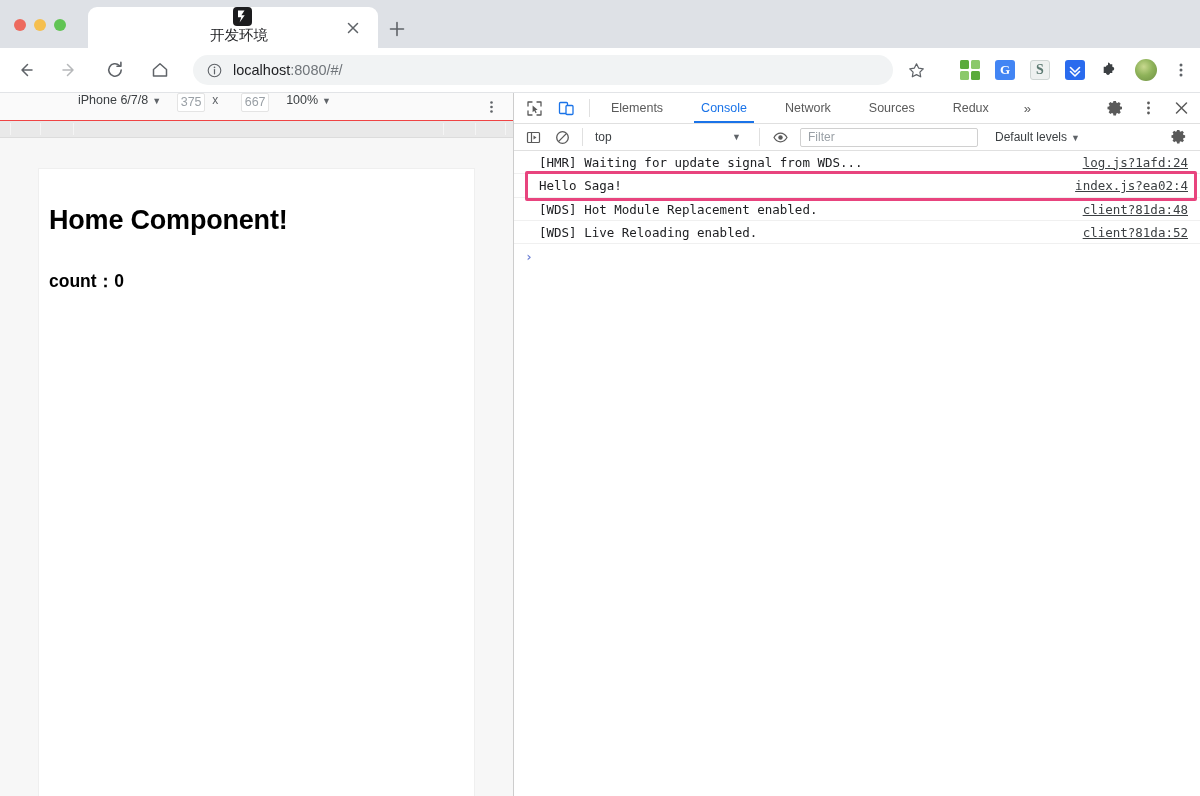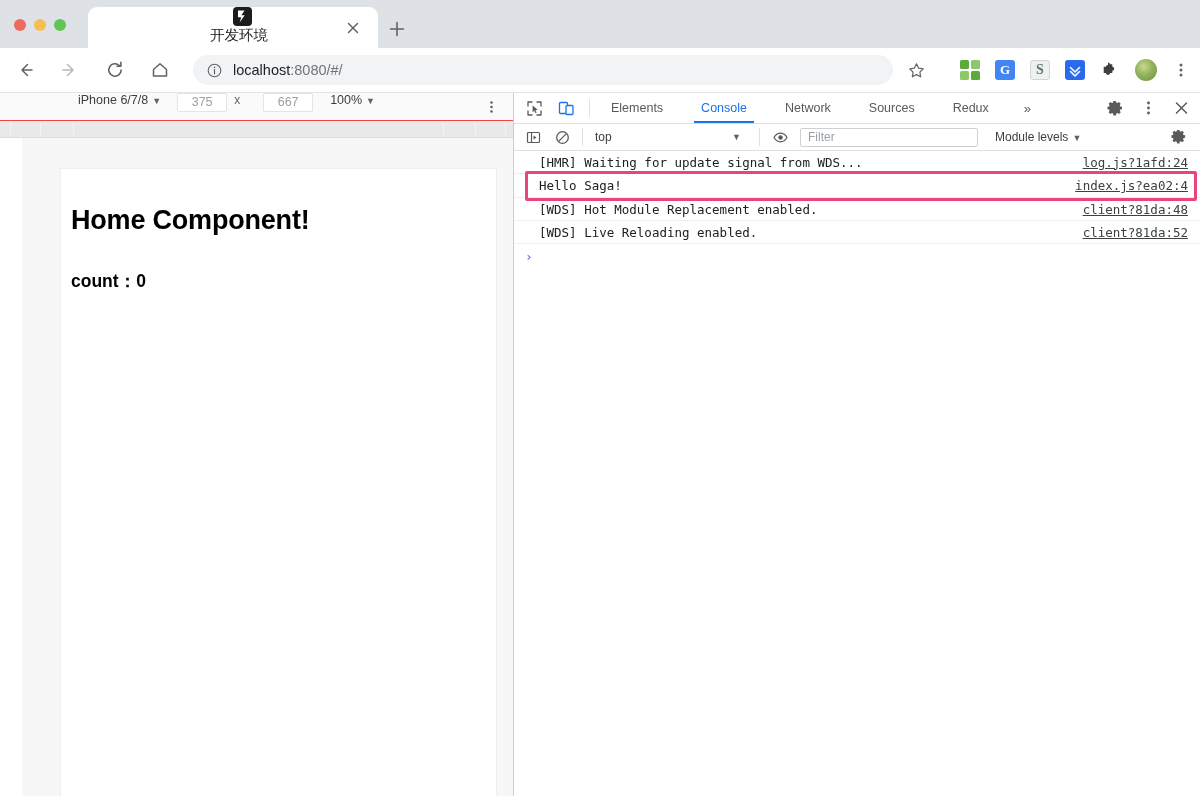--- a/index.html
+++ b/index.html
@@ -107,21 +107,21 @@
   .devtoolbar {
     position: absolute; left: 0; top: 93px; width: 513px; height: 28px;
     background: #fafafa; border-bottom: 1px solid #ef4444;
     display: flex; align-items: flex-start;
   }
   .dt-device {
     margin-left: 78px; font-size: 12.5px; color: #3c4043; white-space: nowrap;
   }
   .caret { font-size: 9px; color: #5f6368; margin-left: 4px; }
   .dt-dim {
-    margin-left: 16px; width: 50px; height: 19px;
+    margin-left: 16px; width: 28px; height: 19px;
     border: 1px solid #e4e4e4; border-radius: 2px; background: #fff;
     font-size: 12.5px; color: #9aa0a6; text-align: center; line-height: 17px;
   }
   .dt-x { margin: 0 7px; font-size: 12px; color: #5f6368; }
   .dt-zoom { margin-left: 17px; font-size: 12.5px; color: #3c4043; }
   .dt-kebab {
     position: absolute; right: 14px; top: 50%; transform: translateY(-50%);
     width: 15px; height: 15px; color: #5f6368;
   }
 
@@ -131,21 +131,20 @@
     background: #e9e9e9; border-bottom: 1px solid #dcdcdc;
   }
   .ruler i {
     position: absolute; top: 2px; bottom: 2px; width: 1px; background: #f4f4f4;
   }
 
   
   .stage {
     position: absolute; left: 0; top: 138px; width: 513px; bottom: 0;
     background: #f7f7f7;
-    margin-left: 22px;
   }
   .viewport {
     position: absolute; left: 38px; top: 30px; width: 437px; bottom: 0;
     background: #ffffff; border: 1px solid #efefef; border-bottom: none;
     overflow: hidden;
   }
   .page-h1 {
     margin: 36px 0 0 10px; font-size: 27px; font-weight: bold; color: #000;
     letter-spacing: -.2px;
   }
@@ -434,21 +433,21 @@
       <span class="dt-sep"></span>
       <span class="cb-icon" style="margin-left:13px">
         <svg width="15" height="15" viewBox="0 0 15 15">
             <path d="M1 7.5S3.5 3.2 7.5 3.2 14 7.5 14 7.5 11.5 11.8 7.5 11.8 1 7.5 1 7.5z" stroke="currentColor" stroke-width="1.2" fill="none"></path>
             <circle cx="7.5" cy="7.5" r="2.2" fill="currentColor"></circle>
           </svg>
       </span>
 
       <span class="filter-input">Filter</span>
 
-      <span class="levels"><span>Module levels</span><span class="caret">▼</span></span>
+      <span class="levels"><span>Default levels</span><span class="caret">▼</span></span>
 
       <span class="dt-icon-btn" style="position:absolute;right:12px;top:50%;transform:translateY(-50%)">
         <svg width="16" height="16" viewBox="0 0 17 17" fill="currentColor">
             <path d="M8.5 5.6a2.9 2.9 0 100 5.8 2.9 2.9 0 000-5.8zm0 4.4a1.5 1.5 0 110-3 1.5 1.5 0 010 3z"></path>
             <path d="M15 9.8V7.2l-1.8-.3-.5-1.2 1-1.5-1.8-1.8-1.5 1-1.2-.5L9 1.5H6.4l-.3 1.4-1.2.5-1.5-1L1.6 4.2l1 1.5-.5 1.2-1.6.3v2.6l1.6.3.5 1.2-1 1.5 1.8 1.8 1.5-1 1.2.5.3 1.9H9l.3-1.9 1.2-.5 1.5 1 1.8-1.8-1-1.5.5-1.2z"></path>
           </svg>
       </span>
     </div>
 
     <div class="console">

